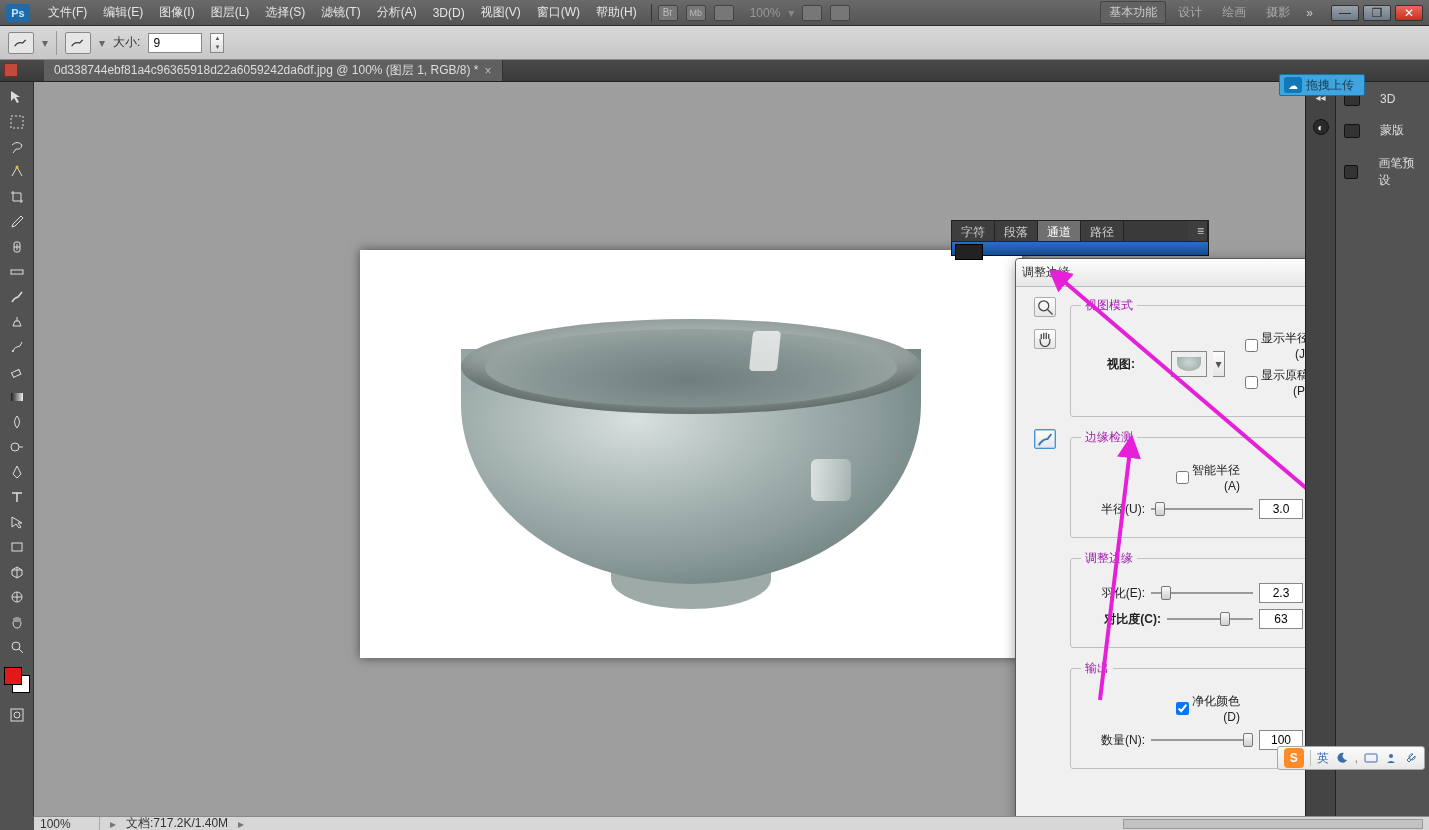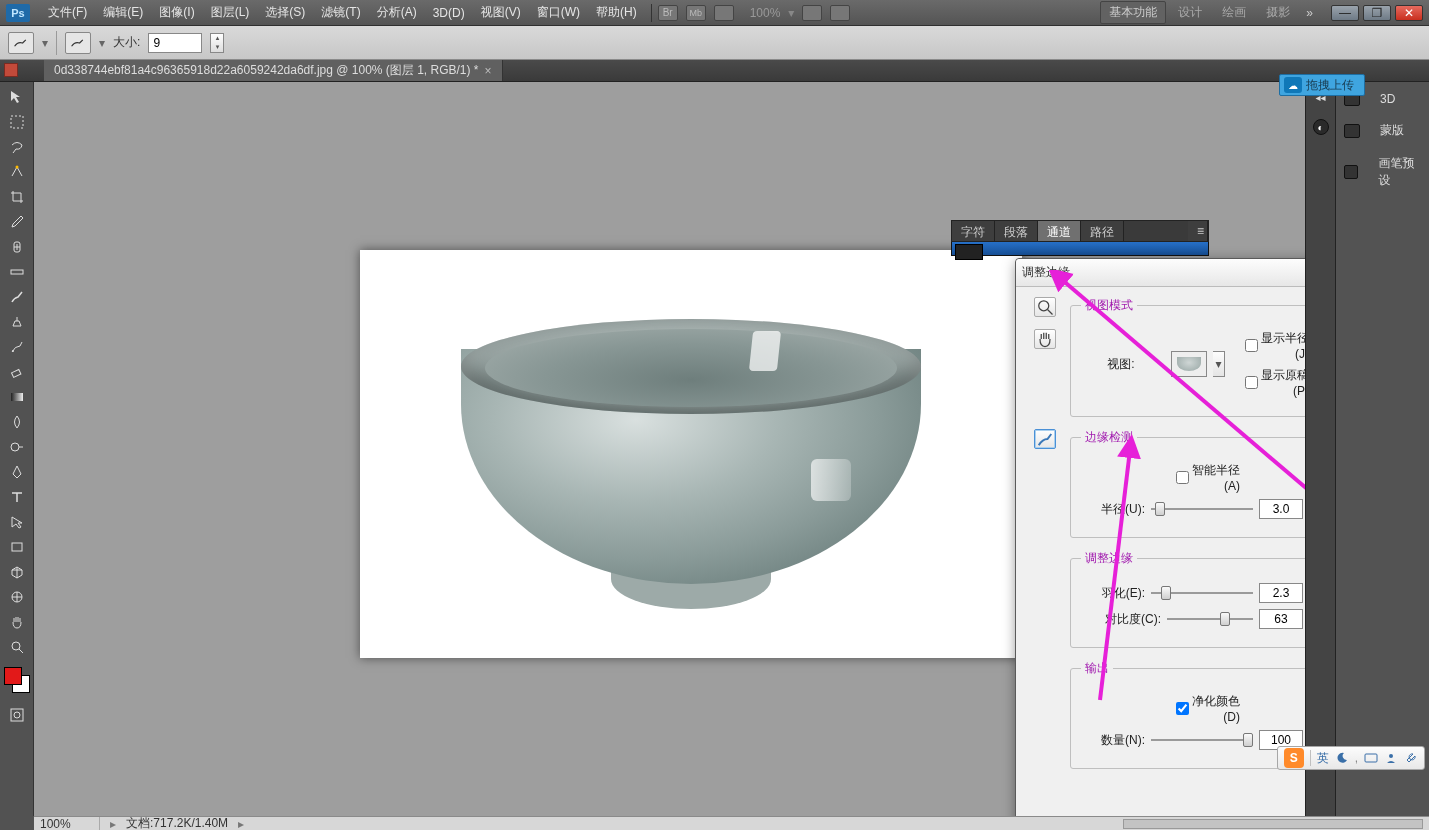--- a/index.html
+++ b/index.html
@@ -78,21 +78,21 @@
 .dlg-title { height:28px; background: linear-gradient(#fdfdfd,#e7e7e7); border-bottom:1px solid #bcbcbc; display:flex; align-items:center; padding:0 6px; border-radius:4px 4px 0 0; }
 .dlg-title-text { color:#333; }
 .dlg-body { padding: 10px 14px 12px 14px; color:#222; }
 .dlg-left { float:left; width:30px; display:flex; flex-direction:column; gap:12px; align-items:center; }
 .dlg-left .t { width:22px; height:20px; border:1px solid #aaa; background:linear-gradient(#fff,#e6e6e6); border-radius:2px; display:flex; align-items:center; justify-content:center; }
 .dlg-left .t.sel { border-color:#4a90d6; box-shadow: 0 0 0 1px #aad0ef inset; }
 fieldset { border:1px solid #bfbfbf; border-radius:3px; margin: 0 0 12px 40px; padding: 10px 10px 12px 10px; }
 legend { padding: 0 4px; color:#a21caf; }
 .row { display:flex; align-items:center; gap:6px; margin: 6px 0; }
 .row label { width: 64px; text-align:right; color:#222; }
-.row label.w80 { width: 80px; }
+.row label.w80 { width: 80px; font-weight: bold; }
 .slider { flex:1; height: 16px; position:relative; }
 .slider .track { position:absolute; left:0; right:0; top:7px; height:2px; background:#9a9a9a; }
 .slider .thumb { position:absolute; top:1px; width:10px; height:14px; background:linear-gradient(#fafafa,#cfcfcf); border:1px solid #777; border-radius:2px; }
 .numbox { width:44px; height:20px; border:1px solid #888; background:#fff; text-align:center; }
 .numbox.focus { border:1px solid #3a8ad6; background:#cfe6fb; }
 .unit { width: 26px; color:#333; }
 .chk { display:flex; align-items:center; }
 .chk input { width:13px; height:13px; }
 .view-thumb { width:36px; height:26px; border:1px solid #888; background:#eee; display:inline-flex; align-items:center; justify-content:center; margin-left:4px; }
 .view-thumb .mini-bowl { width:24px; height:14px; background:radial-gradient(ellipse at 50% 40%, #cfd6d5, #97a6a4); border-radius:0 0 12px 12px / 0 0 8px 8px; }
@@ -170,21 +170,21 @@
   <input class="opt-input" value="9" style="">
   <div class="opt-stepper">
       <span>▴</span>
       <span>▾</span>
     </div>
 </div>
 
 <div class="tab-strip">
   <div class="tab-grip"></div>
   <div class="doc-tab">
-    <span>0d338744ebf81a4c96365918d22a6059242da6df.jpg @ 100% (图层 1, RGB/1) *</span>
+    <span>0d338744ebf81a4c96365918d22a6059242da6df.jpg @ 100% (图层 1, RGB/8) *</span>
     <span class="doc-close">×</span>
   </div>
 </div>
 
 <div class="upload-badge">
   <div class="ico">☁</div>
   <span>拖拽上传</span>
 </div>
 
 <div class="main-zone">

